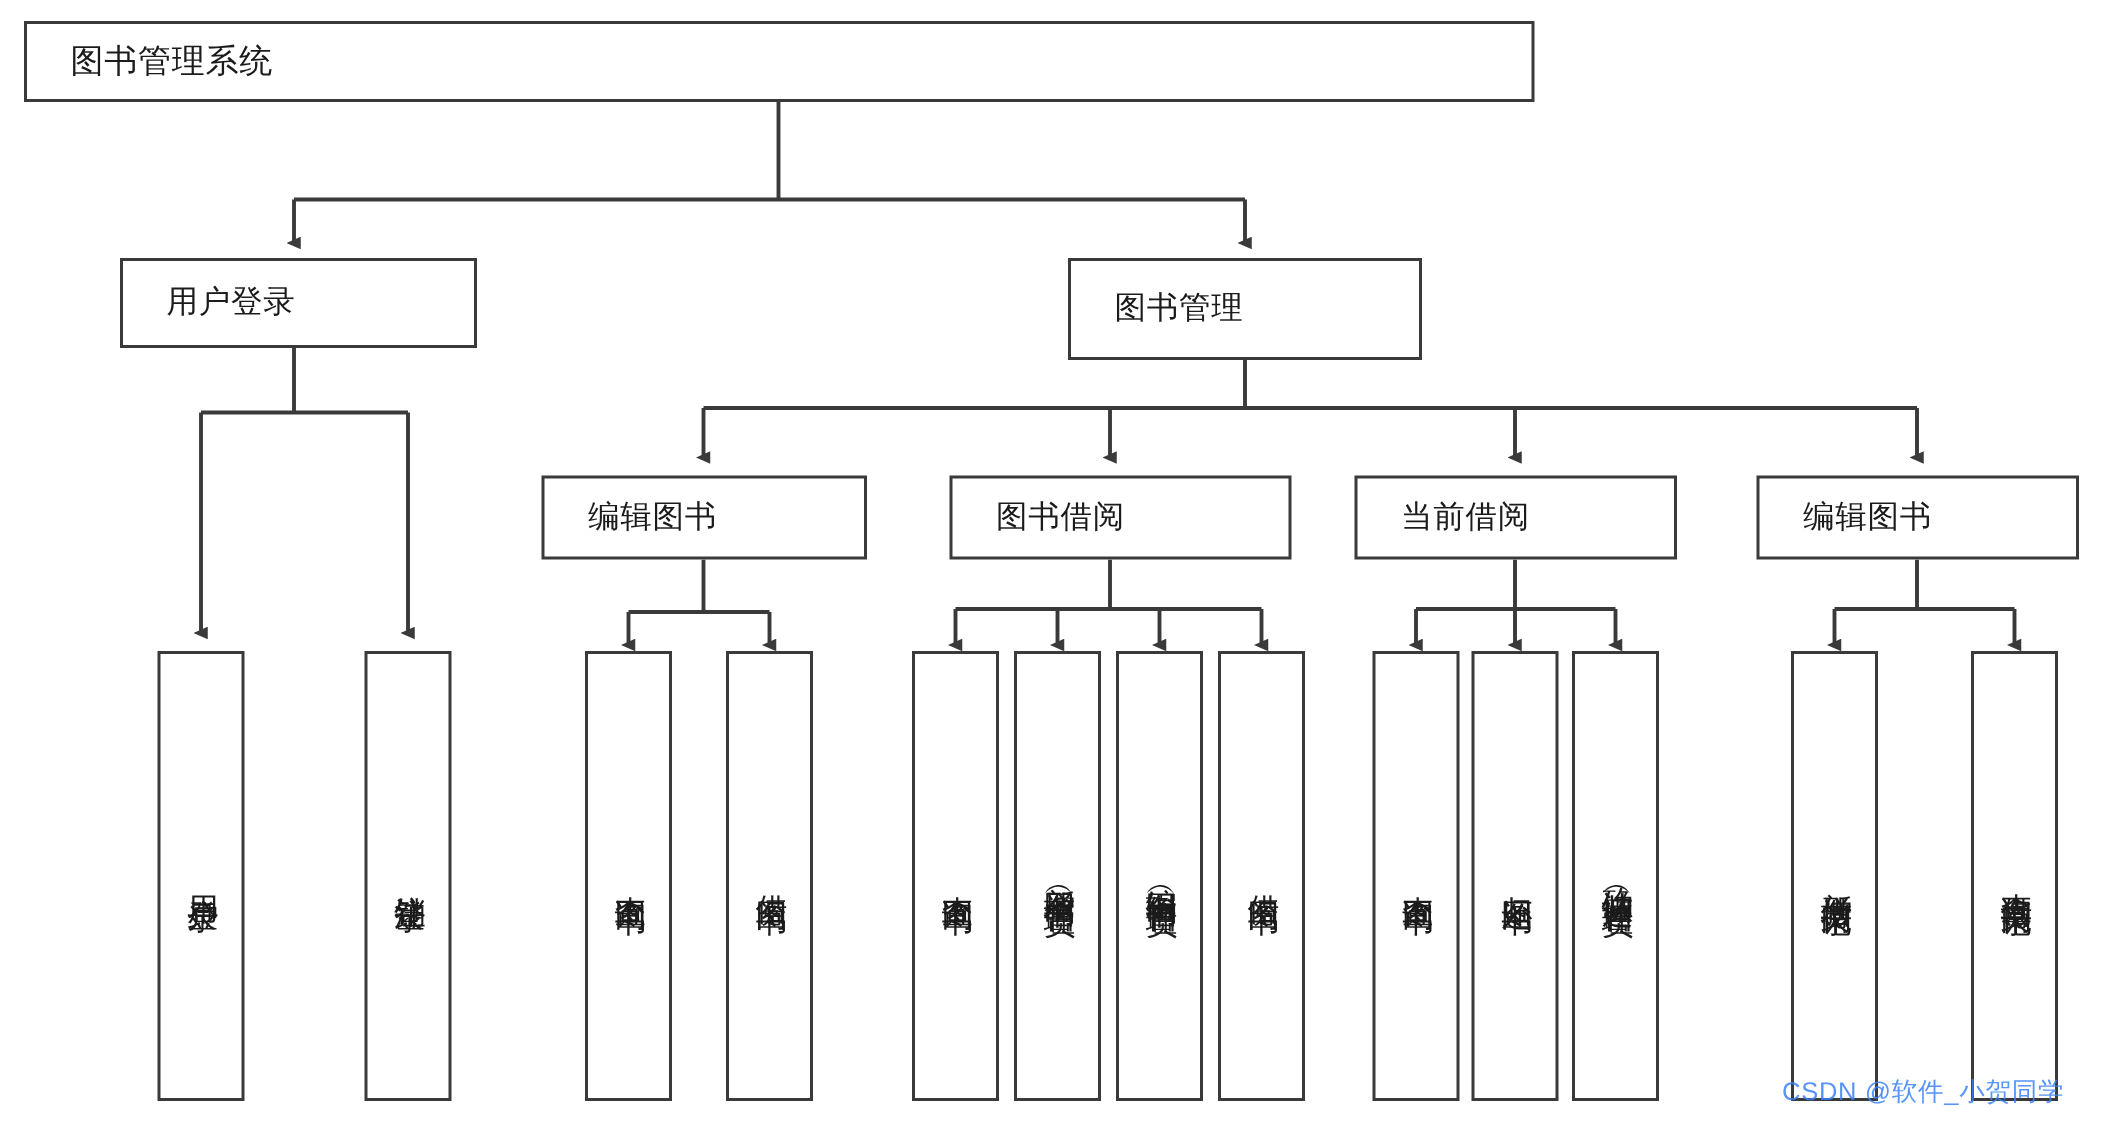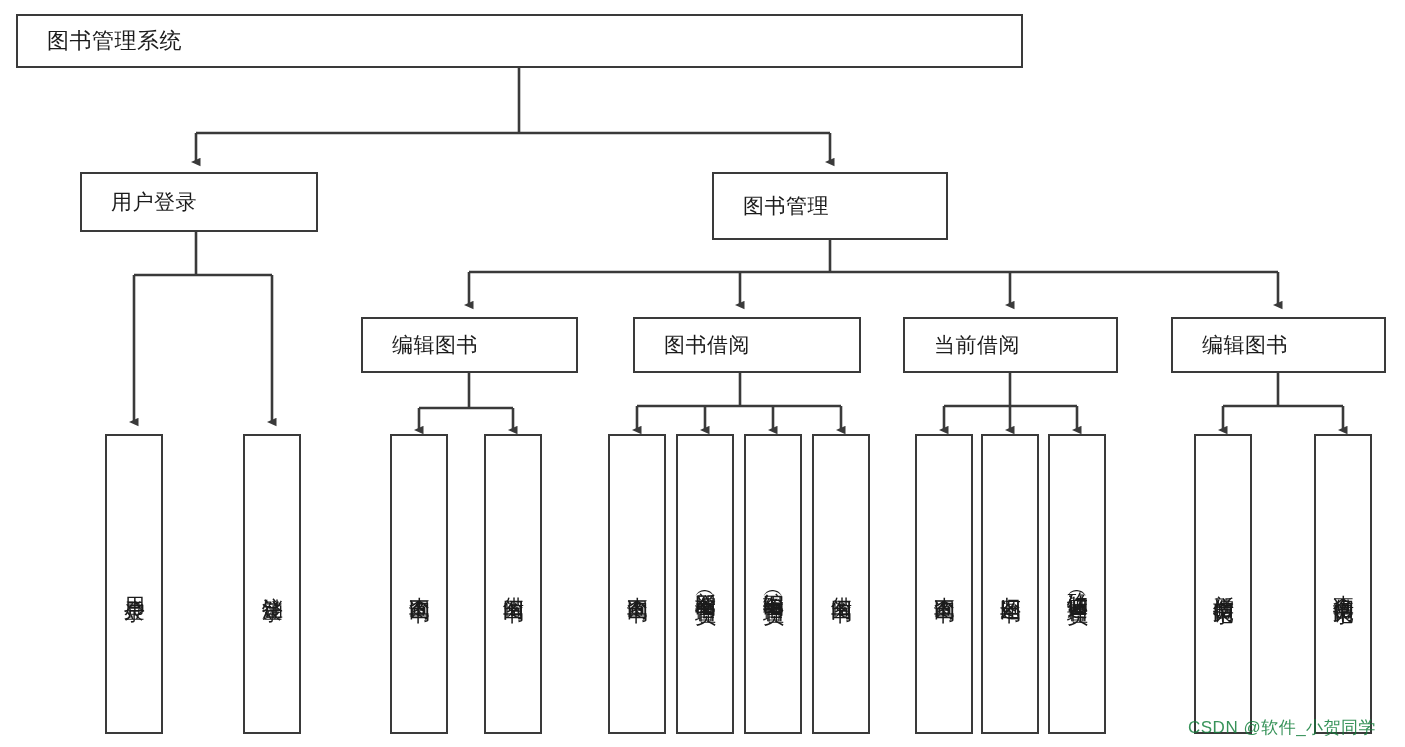--- a/index.html
+++ b/index.html
@@ -54,21 +54,21 @@
   .node.leaf .vtext {
     writing-mode: vertical-rl;
     text-orientation: upright;
     letter-spacing: 2px;
     white-space: nowrap;
     display: block;
   }
   .watermark {
     position: absolute;
     font-size: 17px;
-    color: #15803d;
+    color: #3b82f6;
     letter-spacing: 0.5px;
     white-space: nowrap;
     opacity: 0.85;
   }
 </style>
 </head>
 <body>
 
 <div id="diagram-root">
 

